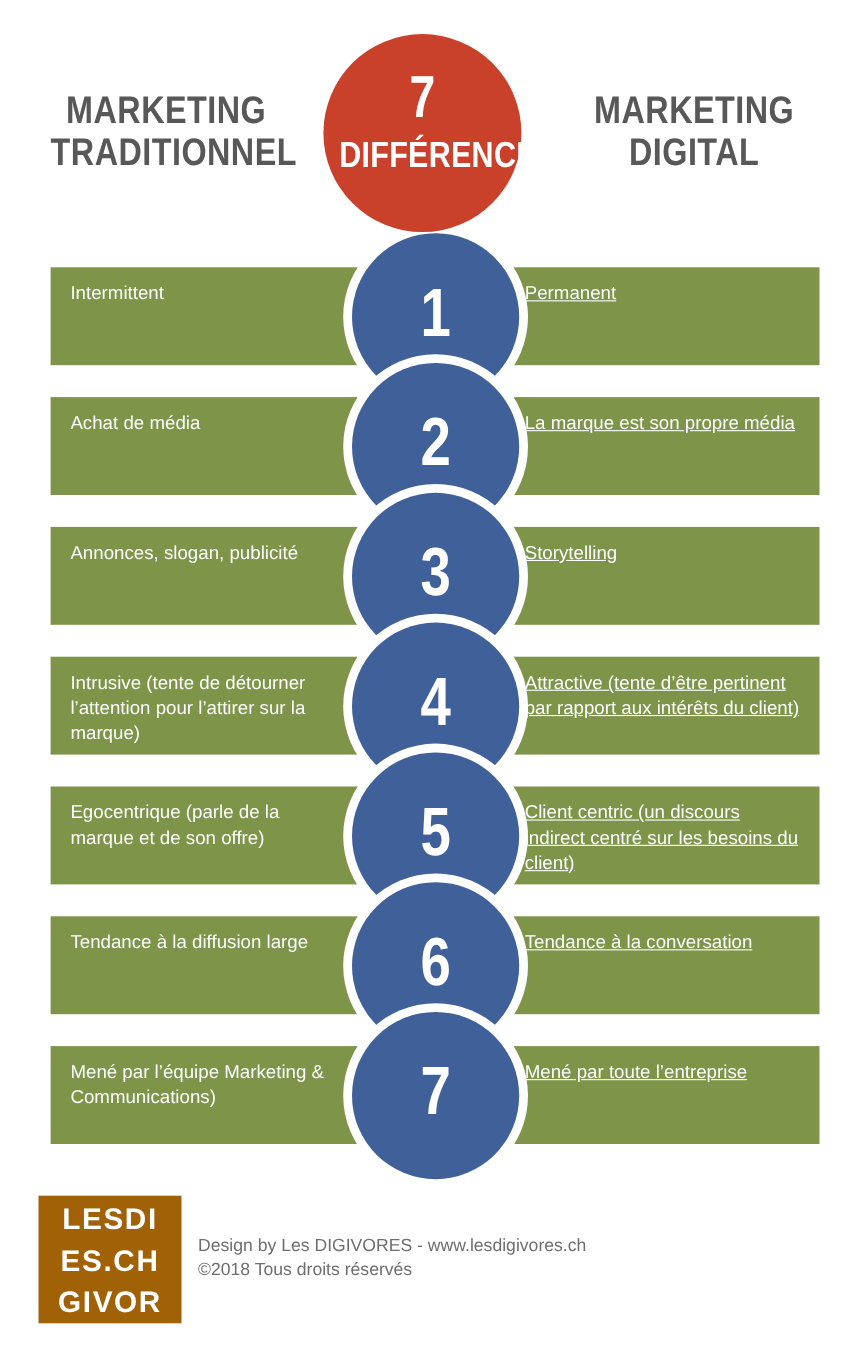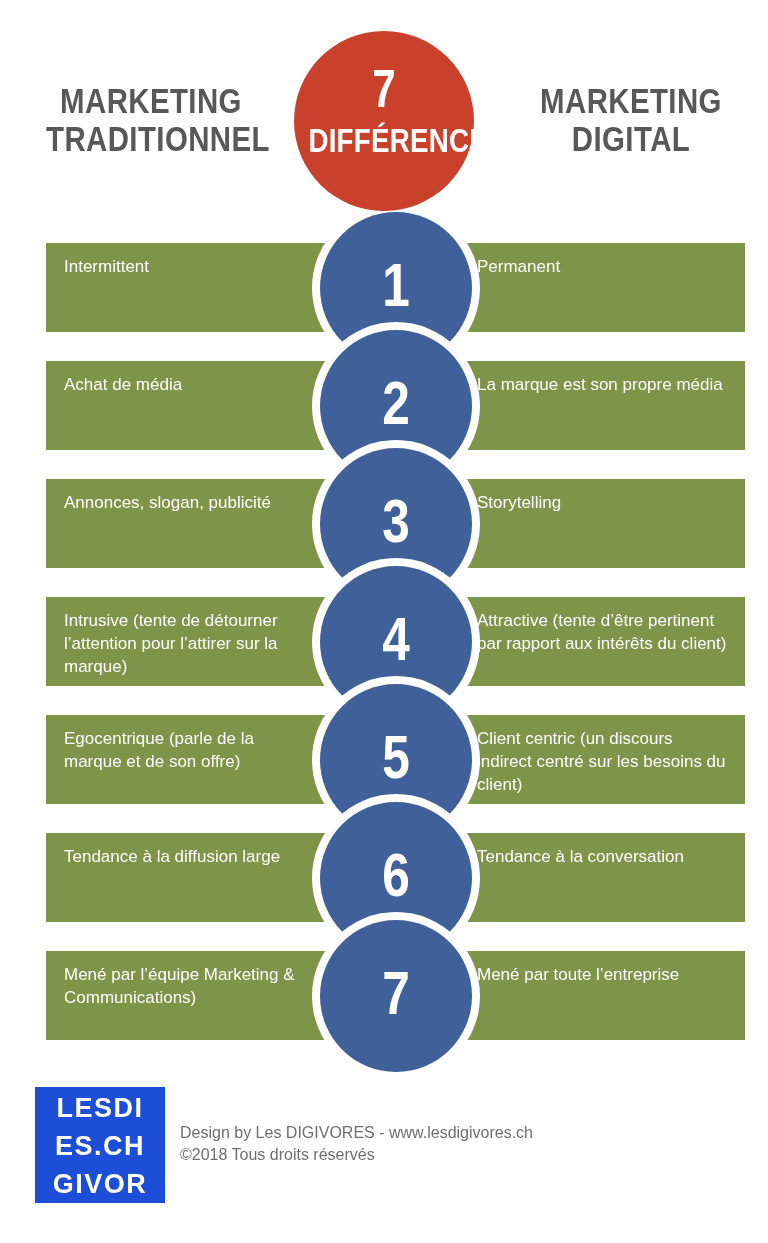--- a/index.html
+++ b/index.html
@@ -97,21 +97,21 @@
     height: 89px;
     background: #7d9449;
     box-sizing: border-box;
     padding: 12px 18px 0 18px;
     color: #ffffff;
     font-size: 17px;
     line-height: 23px;
     overflow: hidden;
   }
   .bar.left  { left: 34px;  width: 287px; }
-  .bar.right { left: 447px; width: 286px; }
+  .bar.right { left: 447px; width: 286px; text-decoration: underline; }
 
   .node {
     position: absolute;
     left: 308px;
     top: -31px;
     width: 152px;
     height: 152px;
     border-radius: 50%;
     background: #40609a;
     box-shadow: 0 0 0 8px #ffffff;
@@ -139,21 +139,21 @@
     top: 1070px;
     width: 768px;
     height: 173px;
   }
   .logo {
     position: absolute;
     left: 35px;
     top: 17px;
     width: 130px;
     height: 116px;
-    background: #1d4ed8;
+    background: #a16207;
     color: #ffffff;
     font-weight: bold;
     font-size: 27px;
     line-height: 38px;
     letter-spacing: 1.5px;
     text-align: center;
     padding-top: 2px;
     box-sizing: border-box;
   }
   .logo div { white-space: nowrap; }

